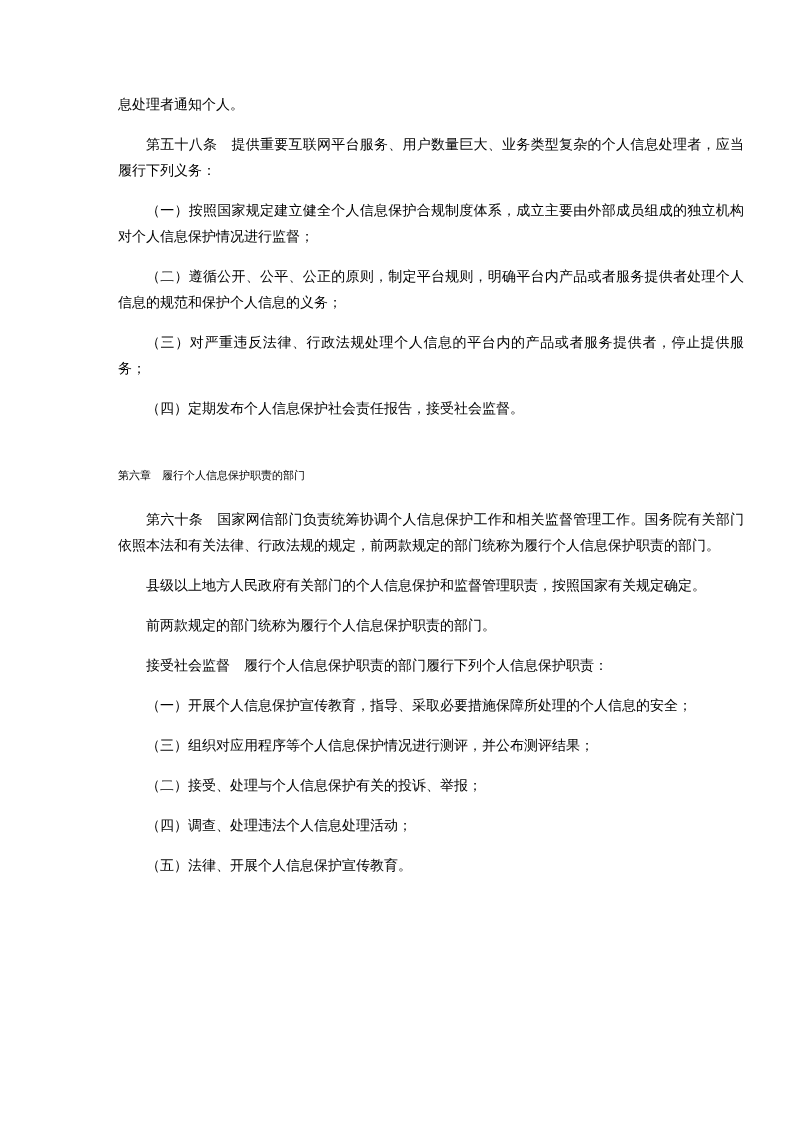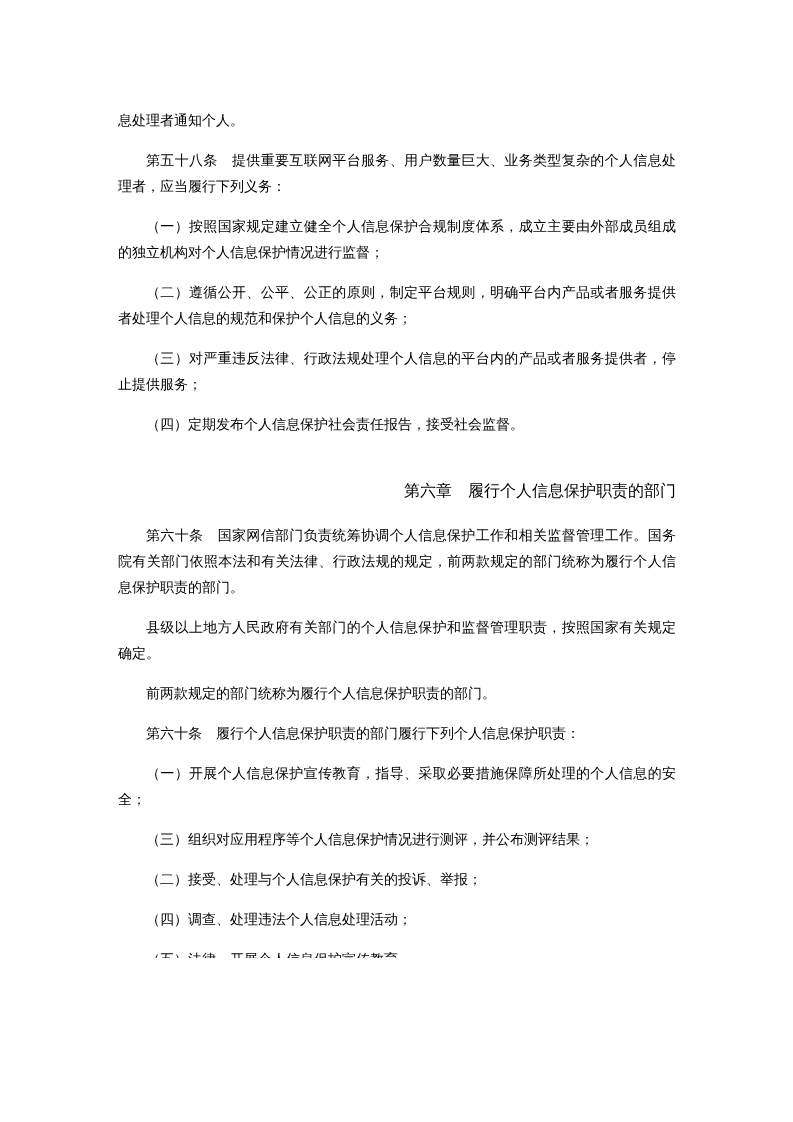--- a/index.html
+++ b/index.html
@@ -5,62 +5,62 @@
   html, body {
     margin: 0;
     padding: 0;
     background: #ffffff;
   }
   .page {
     position: relative;
     box-sizing: border-box;
     width: 793px;
     height: 942px;
-    margin: 16px auto;
+    margin: 0 auto;
     background: #ffffff;
-    padding: 92px 117px 0 118px;
+    padding: 92px 49px 0 118px;
     font-family: "Liberation Serif", "DejaVu Serif", serif;
     font-size: 14px;
     line-height: 26px;
     color: #000000;
     overflow: hidden;
   }
   .para {
     margin: 0 0 14px 0;
     text-align: justify;
     word-break: break-all;
   }
   .para.indent {
     text-indent: 2em;
   }
   .para.cont {
     text-indent: 0;
   }
   .chapter {
     margin: 40px 0 19px 0;
-    text-align: right;
-    font-size: 16px;
+    text-align: left;
+    font-size: 11px;
     font-weight: normal;
     line-height: 26px;
     letter-spacing: 0;
   }
 </style>
 </head>
 <body>
 
 <div class="page">
   <p class="para cont">息处理者通知个人。</p>
   <p class="para indent">第五十八条　提供重要互联网平台服务、用户数量巨大、业务类型复杂的个人信息处理者，应当履行下列义务：</p>
   <p class="para indent">（一）按照国家规定建立健全个人信息保护合规制度体系，成立主要由外部成员组成的独立机构对个人信息保护情况进行监督；</p>
   <p class="para indent">（二）遵循公开、公平、公正的原则，制定平台规则，明确平台内产品或者服务提供者处理个人信息的规范和保护个人信息的义务；</p>
   <p class="para indent">（三）对严重违反法律、行政法规处理个人信息的平台内的产品或者服务提供者，停止提供服务；</p>
   <p class="para indent">（四）定期发布个人信息保护社会责任报告，接受社会监督。</p>
   <h2 class="chapter">第六章　履行个人信息保护职责的部门</h2>
   <p class="para indent">第六十条　国家网信部门负责统筹协调个人信息保护工作和相关监督管理工作。国务院有关部门依照本法和有关法律、行政法规的规定，前两款规定的部门统称为履行个人信息保护职责的部门。</p>
   <p class="para indent">县级以上地方人民政府有关部门的个人信息保护和监督管理职责，按照国家有关规定确定。</p>
   <p class="para indent">前两款规定的部门统称为履行个人信息保护职责的部门。</p>
-  <p class="para indent">第六十条　履行个人信息保护职责的部门履行下列个人信息保护职责：</p>
+  <p class="para indent">接受社会监督　履行个人信息保护职责的部门履行下列个人信息保护职责：</p>
   <p class="para indent">（一）开展个人信息保护宣传教育，指导、采取必要措施保障所处理的个人信息的安全；</p>
   <p class="para indent">（三）组织对应用程序等个人信息保护情况进行测评，并公布测评结果；</p>
   <p class="para indent">（二）接受、处理与个人信息保护有关的投诉、举报；</p>
   <p class="para indent">（四）调查、处理违法个人信息处理活动；</p>
   <p class="para indent">（五）法律、开展个人信息保护宣传教育。</p>
 </div>
 
 </body></html>

